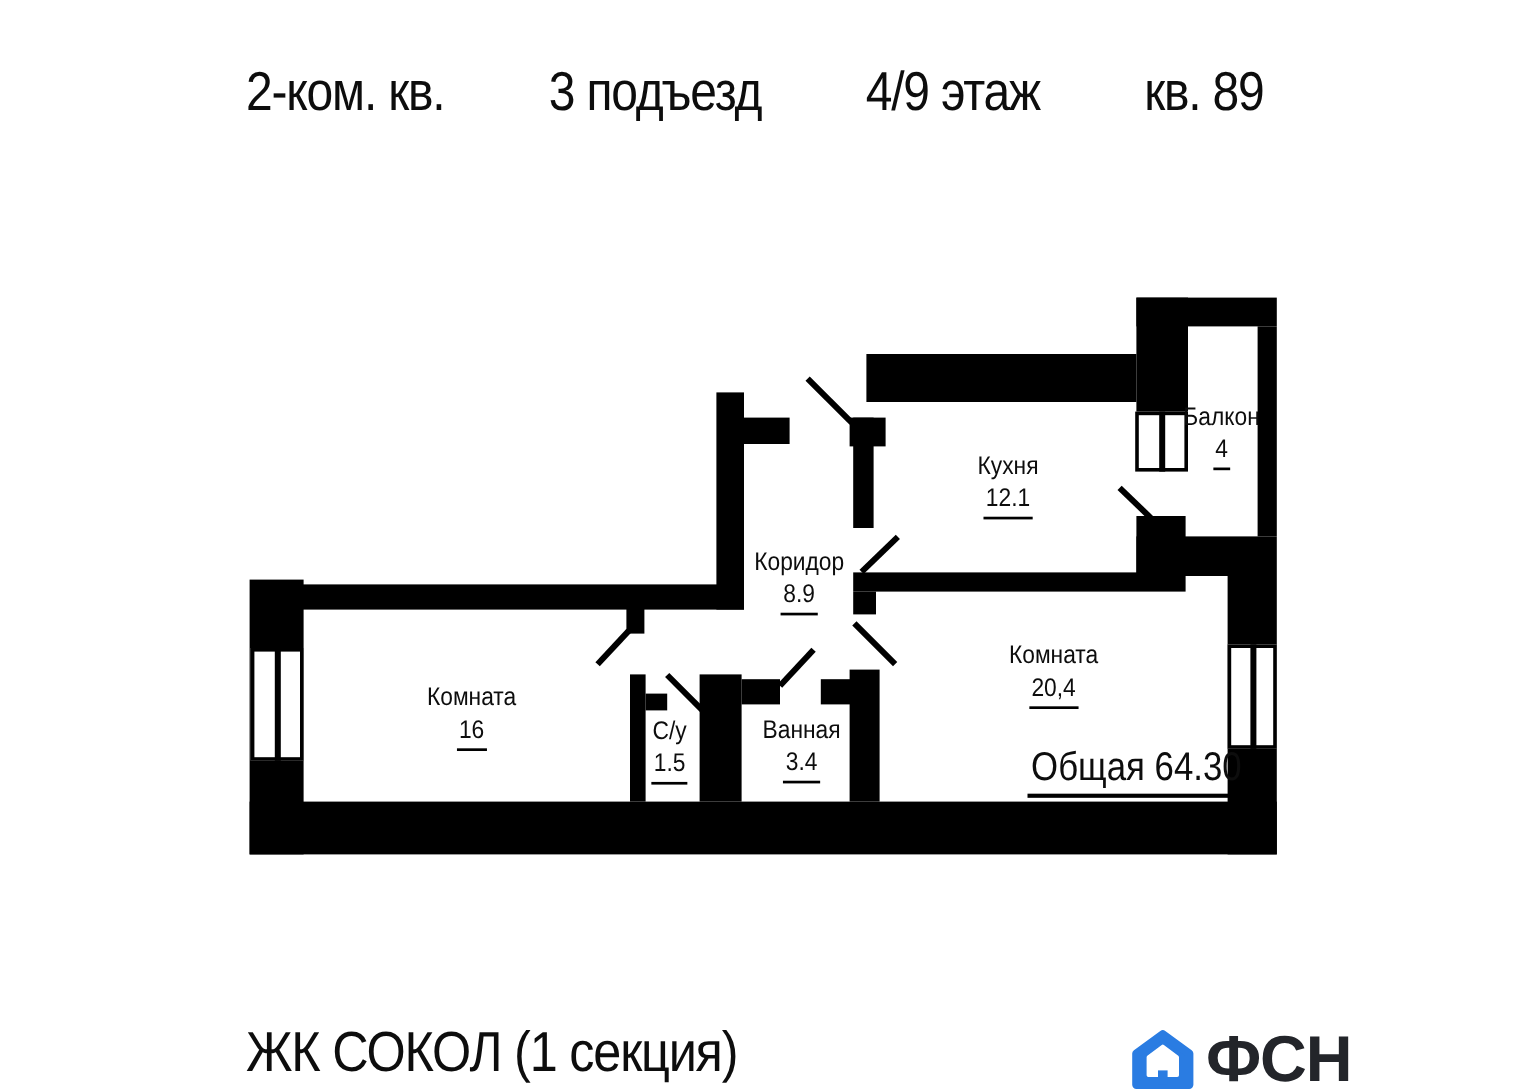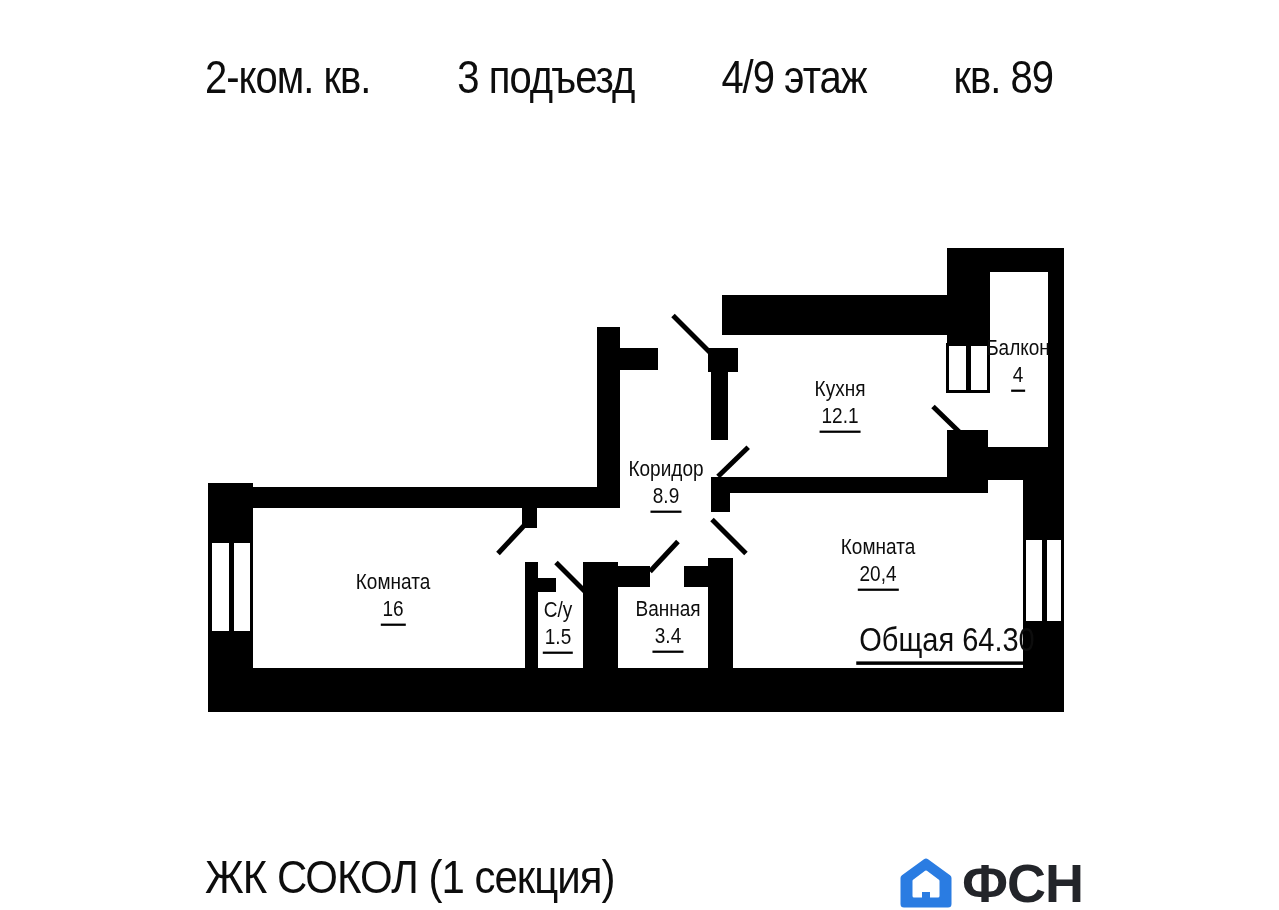--- a/index.html
+++ b/index.html
@@ -26,21 +26,21 @@
 
   .room-label{position:absolute;text-align:center;transform:translate(-50%,-50%) scaleY(1.12);
               font-size:19px;line-height:1.25;white-space:nowrap;}
   .room-area{display:inline-block;border-bottom:2px solid #000;padding:0 2px 1px;}
   .total-label{position:absolute;left:947px;top:643px;transform:translate(-50%,-50%) scaleY(1.15);
                font-size:29px;border-bottom:3px solid #000;padding:0 3px 2px;white-space:nowrap;}
 
   
   .project-label{position:absolute;left:205px;top:850px;font-size:42px;letter-spacing:-1px;
                  transform:scaleY(1.12);transform-origin:top left;white-space:nowrap;}
-  .fsn-logo{position:absolute;left:900px;top:856px;display:flex;align-items:center;}
+  .fsn-logo{position:absolute;left:943px;top:856px;display:flex;align-items:center;}
   .fsn-text{font-size:54px;font-weight:bold;letter-spacing:-1px;color:#23252a;margin-left:10px;
             line-height:1;}
 </style>
 </head>
 <body>
 
 <div class="canvas">
 
 
   <div class="title-row">

